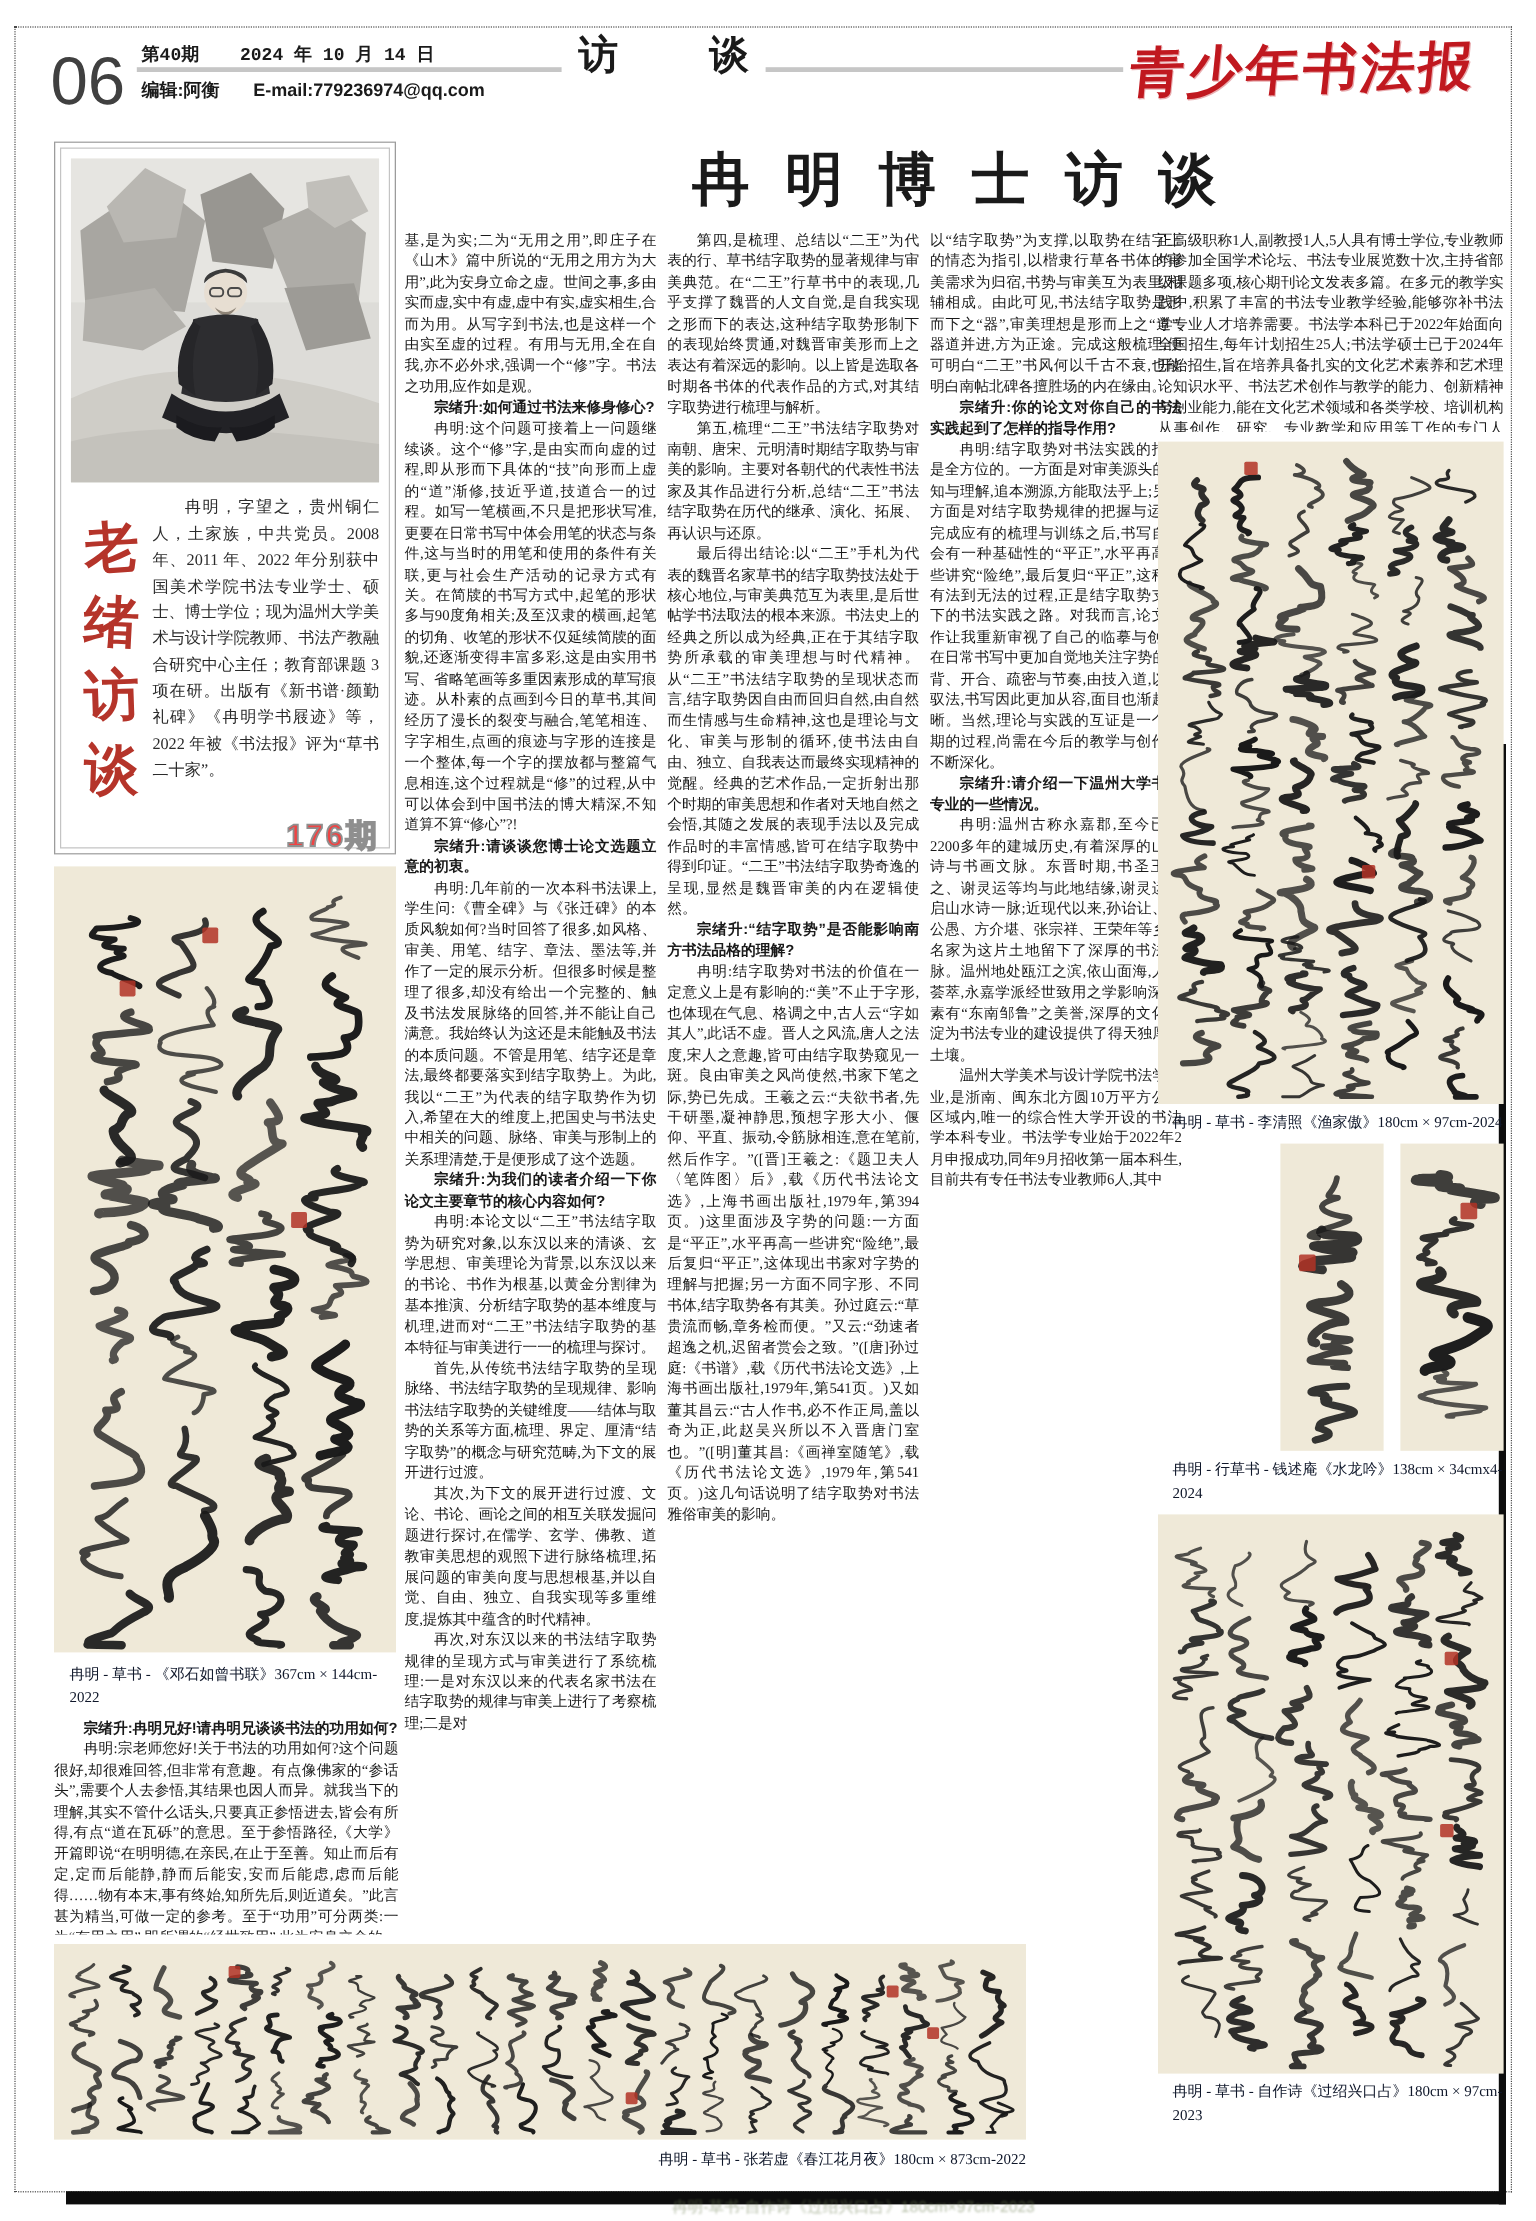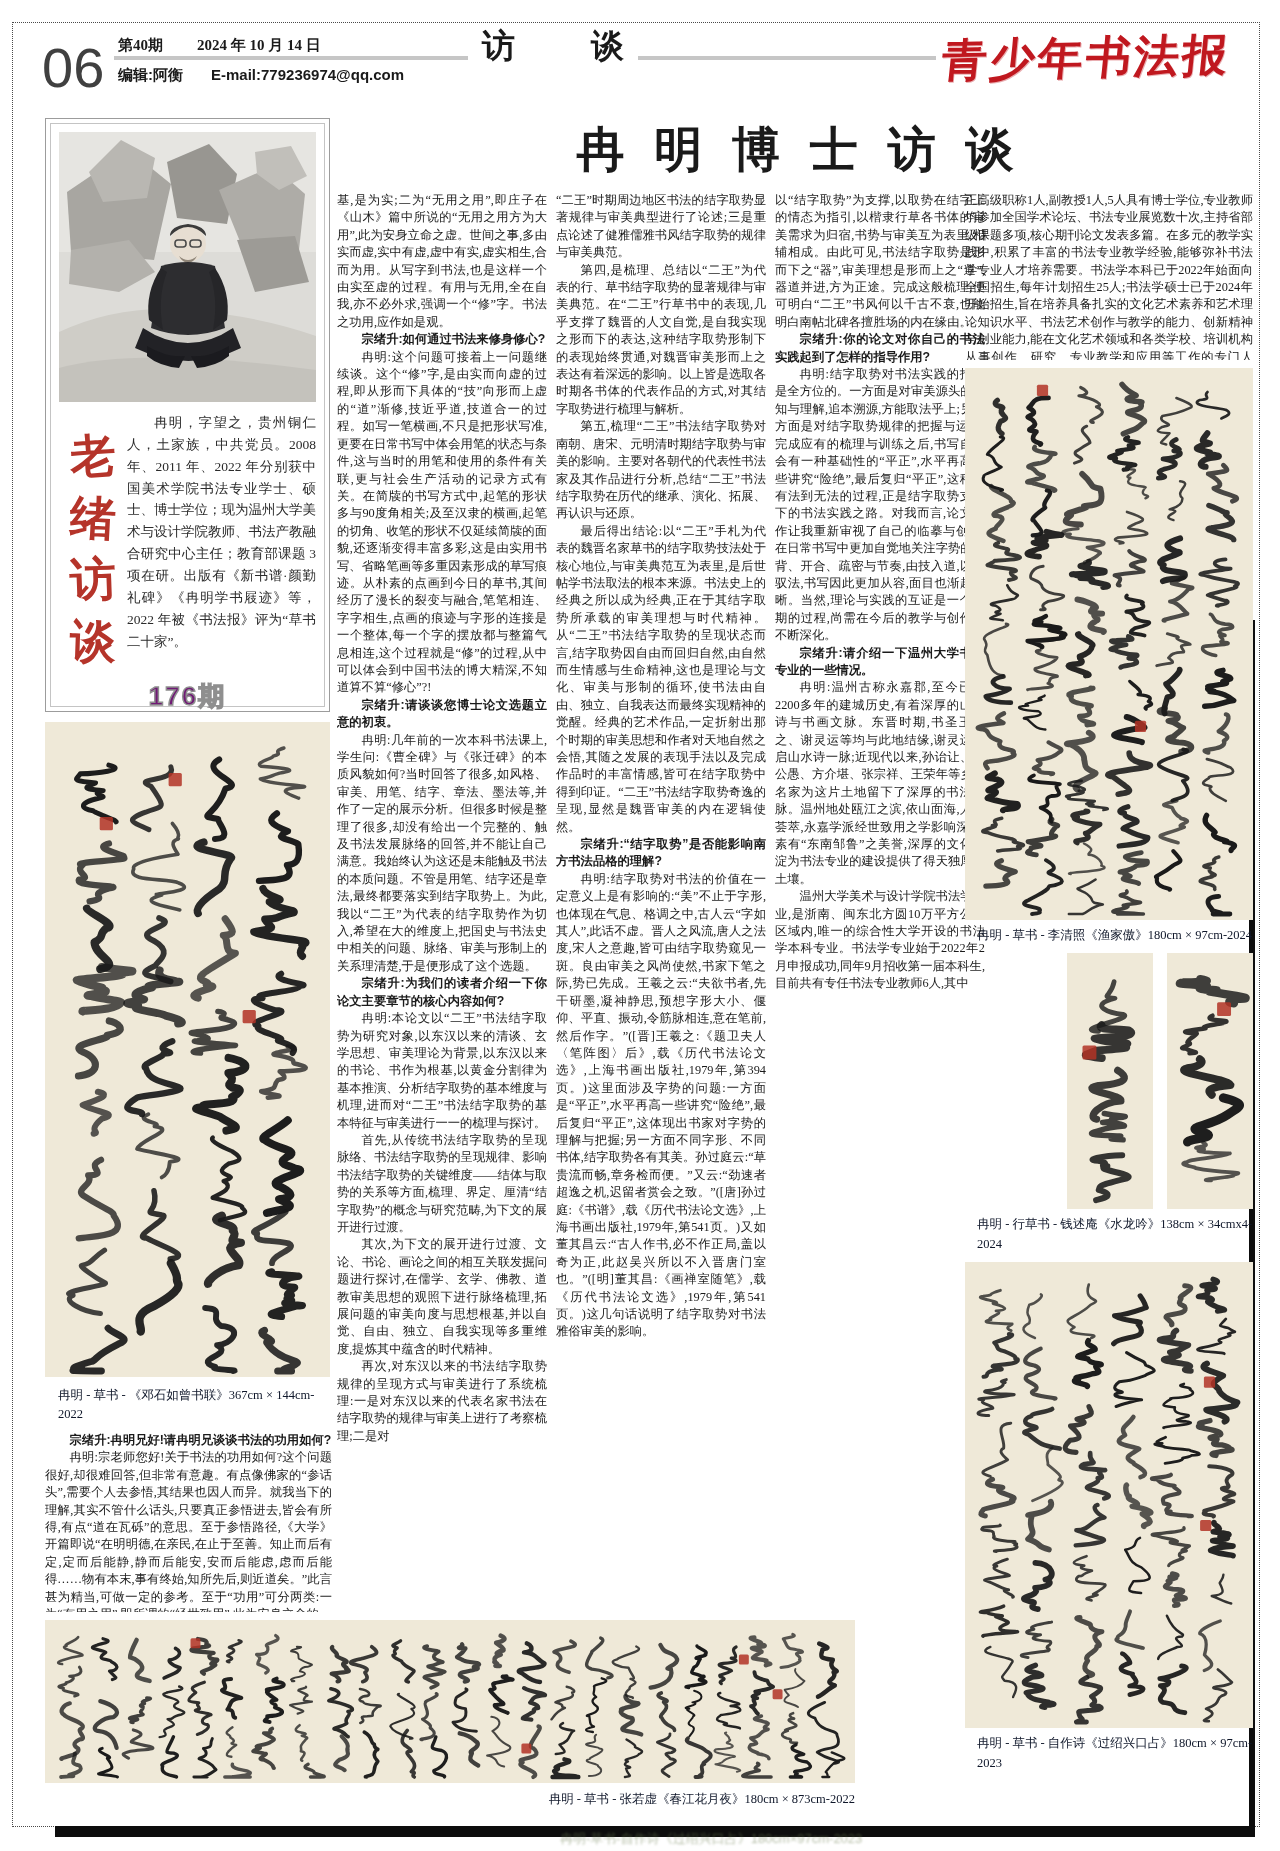--- a/index.html
+++ b/index.html
@@ -8,21 +8,21 @@
   .abs{position:absolute;}
   
   .dotted-frame{left:12px;top:22px;width:1246px;height:1803px;border:1px dotted #4a4a4a;}
   .edge-bottom{left:55px;top:1826px;width:1200px;height:11px;background:#0d0d0d;}
   .edge-right{left:1249px;top:620px;width:6px;height:1217px;background:#0d0d0d;}
   .bleed-green{left:560px;top:1830px;width:520px;height:20px;color:#6f8054;opacity:.5;
                filter:blur(1px);font-size:13px;font-family:"Liberation Sans",sans-serif;}
   
   .page-num{left:42px;top:40px;font-family:"Liberation Sans",sans-serif;font-size:56px;
             font-weight:400;color:#404040;line-height:1;}
-  .issue-line{left:118px;top:36px;font-family:Liberation Serif, serif;
+  .issue-line{left:118px;top:36px;font-family:Liberation Mono, monospace;
               font-size:15px;font-weight:bold;}
   .issue-line span{margin-right:34px;}
   .header-rule{left:114px;top:56px;width:822px;height:4px;background:#c6c6c6;}
   .editor-line{left:118px;top:66px;font-family:"Liberation Sans",sans-serif;
                font-size:15px;font-weight:bold;}
   .editor-line span{margin-right:28px;}
   .section-title{left:468px;top:24px;font-size:33px;font-weight:bold;background:#fff;
                  padding:0 14px;display:flex;gap:76px;z-index:3;}
   .masthead{left:942px;top:28px;font-size:45px;font-weight:bold;color:#c0181f;
             transform:skewX(-7deg) rotate(-1.2deg);letter-spacing:3px;white-space:nowrap;
@@ -37,22 +37,22 @@
   .portrait{width:257px;height:270px;display:block;}
   .profile-row{display:flex;margin-top:10px;}
   .red-col{width:68px;display:flex;flex-direction:column;align-items:center;padding-top:14px;}
   .red-col span{font-size:46px;font-weight:bold;color:#b5342a;line-height:1.34;}
   .red-col span:nth-child(1){transform:rotate(-4deg);}
   .red-col span:nth-child(2){transform:rotate(3deg);}
   .red-col span:nth-child(3){transform:rotate(-2deg);}
   .red-col span:nth-child(4){transform:rotate(2deg);}
   .bio{flex:1;font-size:13.5px;line-height:1.62;text-align:justify;color:#2b2b2b;
        text-indent:2em;}
-  .episode{text-align:center;margin-top:6px;font-family:"Liberation Sans",sans-serif;
-           font-size:26px;font-weight:bold;color:#701a75;
+  .episode{text-align:right;margin-top:6px;font-family:"Liberation Sans",sans-serif;
+           font-size:26px;font-weight:bold;color:#ef4444;
            -webkit-text-stroke:1.5px #8f8f8f;letter-spacing:2px;}
   
   .art{background:#efe9d8;display:block;}
   .art-a1{left:45px;top:722px;}
   .cap{font-size:12.5px;line-height:1.55;color:#0f172a;}
   .cap-a1{left:58px;top:1386px;width:272px;}
   .scroll-art{left:45px;top:1620px;}
   .cap-scroll{left:45px;top:1790px;width:810px;text-align:right;}
   
   .side-qa{left:45px;top:1432px;width:287px;height:180px;overflow:hidden;}
@@ -184,21 +184,20 @@
       <p>冉明:这个问题可接着上一问题继续谈。这个“修”字,是由实而向虚的过程,即从形而下具体的“技”向形而上虚的“道”渐修,技近乎道,技道合一的过程。如写一笔横画,不只是把形状写准,更要在日常书写中体会用笔的状态与条件,这与当时的用笔和使用的条件有关联,更与社会生产活动的记录方式有关。在简牍的书写方式中,起笔的形状多与90度角相关;及至汉隶的横画,起笔的切角、收笔的形状不仅延续简牍的面貌,还逐渐变得丰富多彩,这是由实用书写、省略笔画等多重因素形成的草写痕迹。从朴素的点画到今日的草书,其间经历了漫长的裂变与融合,笔笔相连、字字相生,点画的痕迹与字形的连接是一个整体,每一个字的摆放都与整篇气息相连,这个过程就是“修”的过程,从中可以体会到中国书法的博大精深,不知道算不算“修心”?!</p>
       <p class="q">宗绪升:请谈谈您博士论文选题立意的初衷。</p>
       <p>冉明:几年前的一次本科书法课上,学生问:《曹全碑》与《张迁碑》的本质风貌如何?当时回答了很多,如风格、审美、用笔、结字、章法、墨法等,并作了一定的展示分析。但很多时候是整理了很多,却没有给出一个完整的、触及书法发展脉络的回答,并不能让自己满意。我始终认为这还是未能触及书法的本质问题。不管是用笔、结字还是章法,最终都要落实到结字取势上。为此,我以“二王”为代表的结字取势作为切入,希望在大的维度上,把国史与书法史中相关的问题、脉络、审美与形制上的关系理清楚,于是便形成了这个选题。</p>
       <p class="q">宗绪升:为我们的读者介绍一下你论文主要章节的核心内容如何?</p>
       <p>冉明:本论文以“二王”书法结字取势为研究对象,以东汉以来的清谈、玄学思想、审美理论为背景,以东汉以来的书论、书作为根基,以黄金分割律为基本推演、分析结字取势的基本维度与机理,进而对“二王”书法结字取势的基本特征与审美进行一一的梳理与探讨。</p>
       <p>首先,从传统书法结字取势的呈现脉络、书法结字取势的呈现规律、影响书法结字取势的关键维度——结体与取势的关系等方面,梳理、界定、厘清“结字取势”的概念与研究范畴,为下文的展开进行过渡。</p>
       <p>其次,为下文的展开进行过渡、文论、书论、画论之间的相互关联发掘问题进行探讨,在儒学、玄学、佛教、道教审美思想的观照下进行脉络梳理,拓展问题的审美向度与思想根基,并以自觉、自由、独立、自我实现等多重维度,提炼其中蕴含的时代精神。</p>
       <p>再次,对东汉以来的书法结字取势规律的呈现方式与审美进行了系统梳理:一是对东汉以来的代表名家书法在结字取势的规律与审美上进行了考察梳理;二是对</p>
     </div>
   <div class="col" id="col1">
-      <p class="cont">“二王”时期周边地区书法的结字取势显著规律与审美典型进行了论述;三是重点论述了健雅儒雅书风结字取势的规律与审美典范。</p>
       <p>第四,是梳理、总结以“二王”为代表的行、草书结字取势的显著规律与审美典范。在“二王”行草书中的表现,几乎支撑了魏晋的人文自觉,是自我实现之形而下的表达,这种结字取势形制下的表现始终贯通,对魏晋审美形而上之表达有着深远的影响。以上皆是选取各时期各书体的代表作品的方式,对其结字取势进行梳理与解析。</p>
       <p>第五,梳理“二王”书法结字取势对南朝、唐宋、元明清时期结字取势与审美的影响。主要对各朝代的代表性书法家及其作品进行分析,总结“二王”书法结字取势在历代的继承、演化、拓展、再认识与还原。</p>
       <p>最后得出结论:以“二王”手札为代表的魏晋名家草书的结字取势技法处于核心地位,与审美典范互为表里,是后世帖学书法取法的根本来源。书法史上的经典之所以成为经典,正在于其结字取势所承载的审美理想与时代精神。从“二王”书法结字取势的呈现状态而言,结字取势因自由而回归自然,由自然而生情感与生命精神,这也是理论与文化、审美与形制的循环,使书法由自由、独立、自我表达而最终实现精神的觉醒。经典的艺术作品,一定折射出那个时期的审美思想和作者对天地自然之会悟,其随之发展的表现手法以及完成作品时的丰富情感,皆可在结字取势中得到印证。“二王”书法结字取势奇逸的呈现,显然是魏晋审美的内在逻辑使然。</p>
       <p class="q">宗绪升:“结字取势”是否能影响南方书法品格的理解?</p>
       <p>冉明:结字取势对书法的价值在一定意义上是有影响的:“美”不止于字形,也体现在气息、格调之中,古人云“字如其人”,此话不虚。晋人之风流,唐人之法度,宋人之意趣,皆可由结字取势窥见一斑。良由审美之风尚使然,书家下笔之际,势已先成。王羲之云:“夫欲书者,先干研墨,凝神静思,预想字形大小、偃仰、平直、振动,令筋脉相连,意在笔前,然后作字。”([晋]王羲之:《题卫夫人〈笔阵图〉后》,载《历代书法论文选》,上海书画出版社,1979年,第394页。)这里面涉及字势的问题:一方面是“平正”,水平再高一些讲究“险绝”,最后复归“平正”,这体现出书家对字势的理解与把握;另一方面不同字形、不同书体,结字取势各有其美。孙过庭云:“草贵流而畅,章务检而便。”又云:“劲速者超逸之机,迟留者赏会之致。”([唐]孙过庭:《书谱》,载《历代书法论文选》,上海书画出版社,1979年,第541页。)又如董其昌云:“古人作书,必不作正局,盖以奇为正,此赵吴兴所以不入晋唐门室也。”([明]董其昌:《画禅室随笔》,载《历代书法论文选》,1979年,第541页。)这几句话说明了结字取势对书法雅俗审美的影响。</p>
     </div>
   <div class="col" id="col2">
       <p class="cont">以“结字取势”为支撑,以取势在结字上的情态为指引,以楷隶行草各书体的审美需求为归宿,书势与审美互为表里,相辅相成。由此可见,书法结字取势是形而下之“器”,审美理想是形而上之“道”,器道并进,方为正途。完成这般梳理,便可明白“二王”书风何以千古不衰,也能明白南帖北碑各擅胜场的内在缘由。</p>
       <p class="q">宗绪升:你的论文对你自己的书法实践起到了怎样的指导作用?</p>
       <p>冉明:结字取势对书法实践的指导是全方位的。一方面是对审美源头的认知与理解,追本溯源,方能取法乎上;另一方面是对结字取势规律的把握与运用,完成应有的梳理与训练之后,书写自然会有一种基础性的“平正”,水平再高一些讲究“险绝”,最后复归“平正”,这种从有法到无法的过程,正是结字取势支撑下的书法实践之路。对我而言,论文写作让我重新审视了自己的临摹与创作,在日常书写中更加自觉地关注字势的向背、开合、疏密与节奏,由技入道,以理驭法,书写因此更加从容,面目也渐趋清晰。当然,理论与实践的互证是一个长期的过程,尚需在今后的教学与创作中不断深化。</p>

